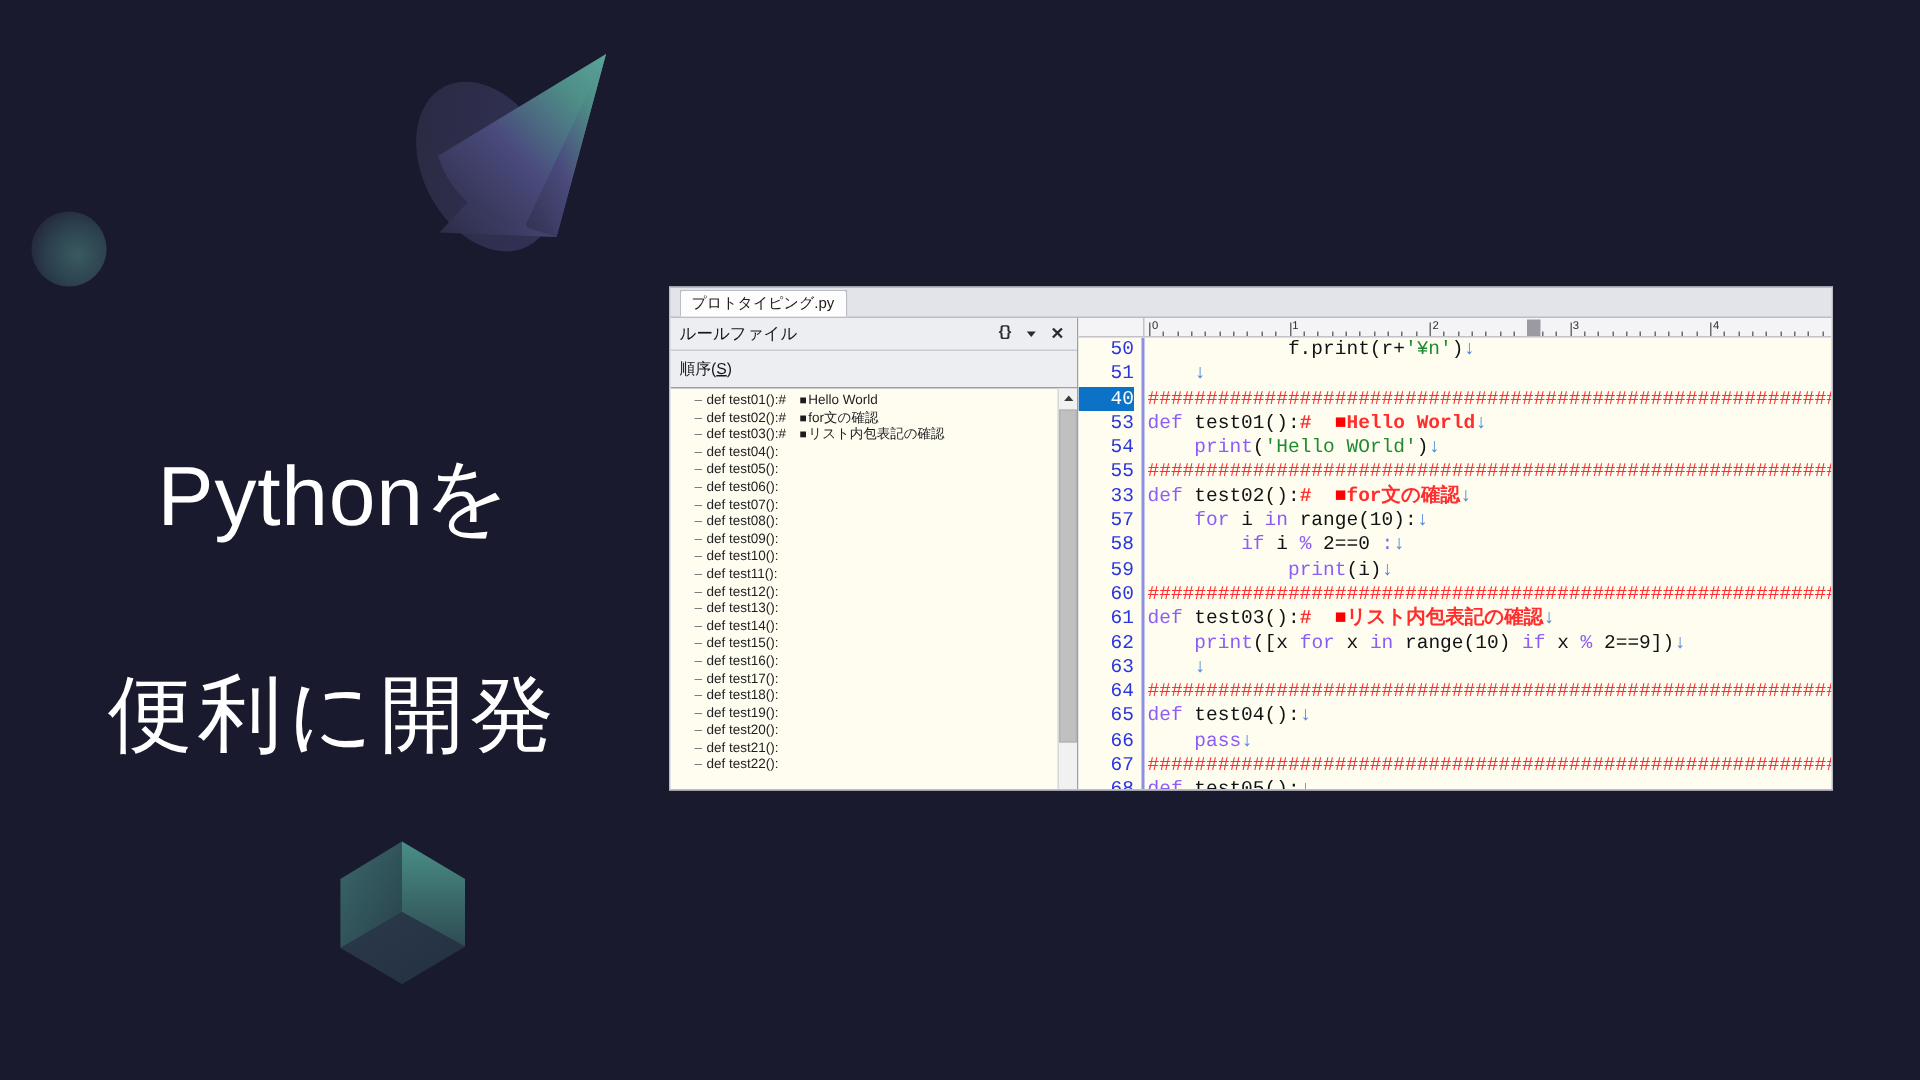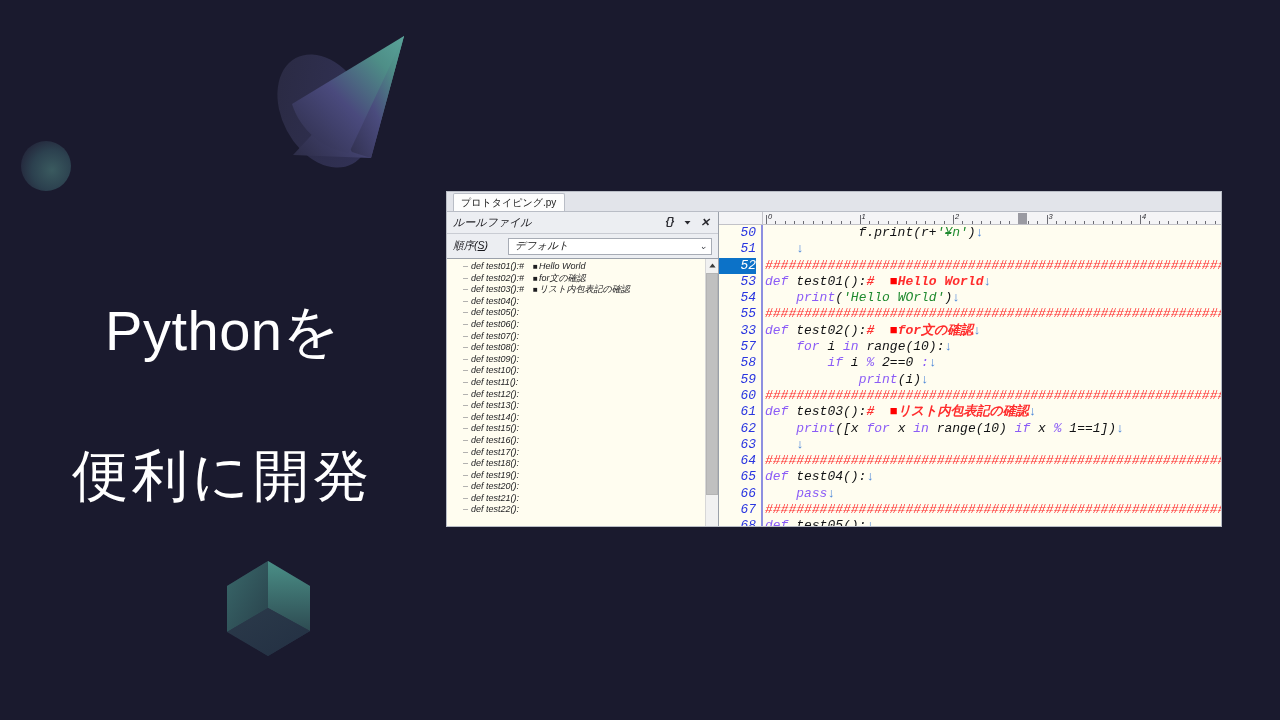--- a/index.html
+++ b/index.html
@@ -44,21 +44,21 @@
     display:flex; align-items:flex-end; padding-left:6px;
   }
   #tab {
     background:#fdfdfd; border:1px solid #b9bdc6; border-bottom:none;
     height:18px; line-height:17px; padding:0 8px 0 7px;
     font-size:10px; color:#1b1b1b; border-radius:2px 2px 0 0;
     white-space:nowrap;
   }
 
   
-  #body { display:flex; height:315px;font-style:italic; }
+  #body { display:flex; height:315px; }
 
   
   #dock {
     width:272px; background:#eceef2;
     border-right:1px solid #9aa0aa;
     display:flex; flex-direction:column;
   }
   #dockhdr {
     height:22px; display:flex; align-items:center;
     padding:0 4px 0 6px; border-bottom:1px solid #c9ccd3;
@@ -208,24 +208,20 @@
         <div class="dockbtn caret">
           <svg width="9" height="9" viewBox="0 0 9 9">
               <polygon points="1.5,3 7.5,3 4.5,6.6" fill="#2a2a30"></polygon>
             </svg>
         </div>
         <div class="dockbtn close">✕</div>
       </div>
 
       <div id="orderrow">
         <div id="orderlabel">順序(<u>S</u>)</div>
-        <div id="ordercombo">
-          <span>デフォルト</span>
-          <span class="arw">⌄</span>
-        </div>
       </div>
 
       <div id="treewrap">
         <div id="tree">
             <div class="trow">
               <span class="tguide">–</span>
               <span class="tname">def test01():#</span>
               <span class="tcomment"><span class="tsq">■</span>Hello World</span>
             </div>
             <div class="trow">
@@ -384,21 +380,21 @@
             <div class="rtick" style="left: 433.1px; height: 3px;"></div>
             <div class="rtick" style="left: 442.45px; height: 3px;"></div>
             <div class="rtick" style="left: 451.8px; height: 3px;"></div>
             <div class="rmark" style="left: 255.45px;"></div>
           </div>
       </div>
       <div id="codearea">
         <div id="gutter">
             <div class="gl">50</div>
             <div class="gl">51</div>
-            <div class="gl cur">52</div>
+            <div class="gl cur">40</div>
             <div class="gl">53</div>
             <div class="gl">54</div>
             <div class="gl">55</div>
             <div class="gl">33</div>
             <div class="gl">57</div>
             <div class="gl">58</div>
             <div class="gl">59</div>
             <div class="gl">60</div>
             <div class="gl">61</div>
             <div class="gl">62</div>
@@ -415,21 +411,21 @@
             <div class="cl"><span class="hash">####################################################################</span></div>
             <div class="cl"><span class="kw">def</span><span class="txt"> test01():</span><span class="cmt">#  </span><span class="sq">■</span><span class="cmt">Hello World</span><span class="arrow">↓</span></div>
             <div class="cl"><span class="txt">    </span><span class="kw">print</span><span class="txt">(</span><span class="str">'Hello WOrld'</span><span class="txt">)</span><span class="arrow">↓</span></div>
             <div class="cl"><span class="hash">####################################################################</span></div>
             <div class="cl"><span class="kw">def</span><span class="txt"> test02():</span><span class="cmt">#  </span><span class="sq">■</span><span class="cmt">for文の確認</span><span class="arrow">↓</span></div>
             <div class="cl"><span class="txt">    </span><span class="kw">for</span><span class="txt"> i </span><span class="kw">in</span><span class="txt"> range(10):</span><span class="arrow">↓</span></div>
             <div class="cl"><span class="txt">        </span><span class="kw">if</span><span class="txt"> i </span><span class="kw">%</span><span class="txt"> 2==0 </span><span class="kw">:</span><span class="arrow">↓</span></div>
             <div class="cl"><span class="txt">            </span><span class="kw">print</span><span class="txt">(i)</span><span class="arrow">↓</span></div>
             <div class="cl"><span class="hash">####################################################################</span></div>
             <div class="cl"><span class="kw">def</span><span class="txt"> test03():</span><span class="cmt">#  </span><span class="sq">■</span><span class="cmt">リスト内包表記の確認</span><span class="arrow">↓</span></div>
-            <div class="cl"><span class="txt">    </span><span class="kw">print</span><span class="txt">([x </span><span class="kw">for</span><span class="txt"> x </span><span class="kw">in</span><span class="txt"> range(10) </span><span class="kw">if</span><span class="txt"> x </span><span class="kw">%</span><span class="txt"> 1==1])</span><span class="arrow">↓</span></div>
+            <div class="cl"><span class="txt">    </span><span class="kw">print</span><span class="txt">([x </span><span class="kw">for</span><span class="txt"> x </span><span class="kw">in</span><span class="txt"> range(10) </span><span class="kw">if</span><span class="txt"> x </span><span class="kw">%</span><span class="txt"> 2==9])</span><span class="arrow">↓</span></div>
             <div class="cl"><span class="txt">    </span><span class="arrow">↓</span></div>
             <div class="cl"><span class="hash">####################################################################</span></div>
             <div class="cl"><span class="kw">def</span><span class="txt"> test04():</span><span class="arrow">↓</span></div>
             <div class="cl"><span class="txt">    </span><span class="kw">pass</span><span class="arrow">↓</span></div>
             <div class="cl"><span class="hash">####################################################################</span></div>
             <div class="cl"><span class="kw">def</span><span class="txt"> test05():</span><span class="arrow">↓</span></div>
           </div>
       </div>
     </div>
 

